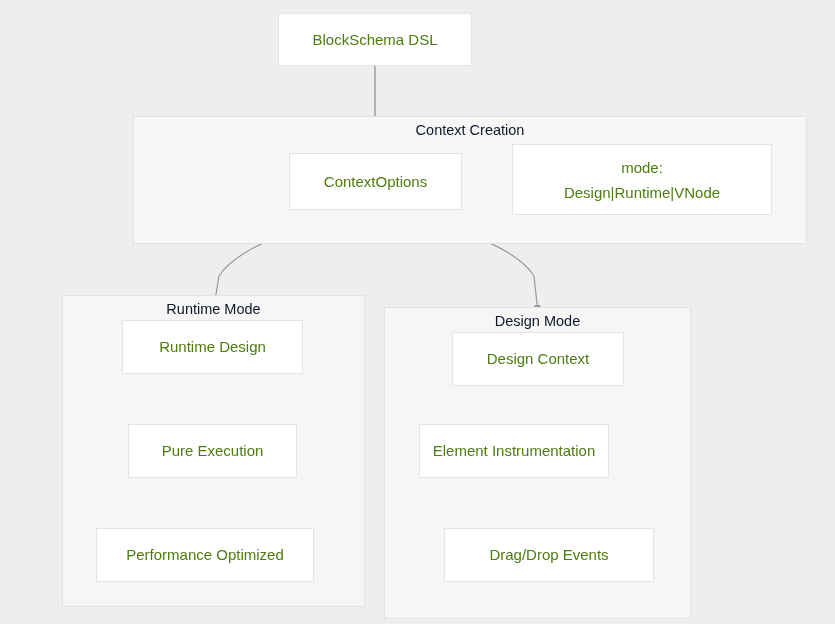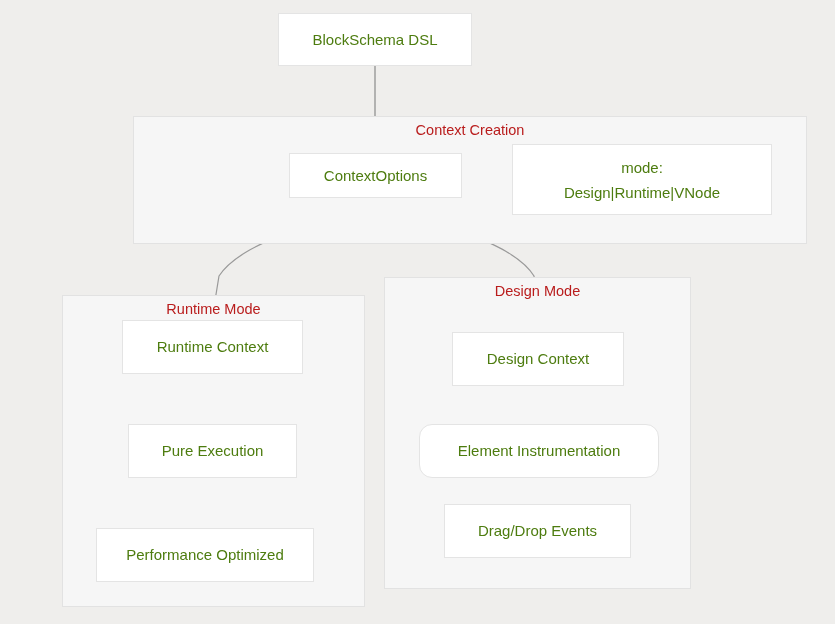--- a/index.html
+++ b/index.html
@@ -26,40 +26,40 @@
     border: 1px solid #e2e2e2;
     box-sizing: border-box;
   }
   .subgraph-label {
     position: absolute;
     top: -10px;
     left: 0;
     width: 100%;
     text-align: center;
     font-size: 14.5px;
-    color: #b91c1c;
+    color: #0f172a;
     line-height: 20px;
     white-space: nowrap;
   }
   #subgraph-context-creation {
     left: 133px;
     top: 116px;
     width: 674px;
     height: 128px;
   }
   #subgraph-context-creation .subgraph-label { top: 3px; }
   #subgraph-runtime-mode {
     left: 62px;
     top: 295px;
     width: 303px;
     height: 312px;
   }
   #subgraph-design-mode {
     left: 384px;
-    top: 277px;
+    top: 307px;
     width: 307px;
     height: 312px;
   }
   #subgraph-runtime-mode .subgraph-label,
   #subgraph-design-mode .subgraph-label { top: 3px; }
 
   
   .node {
     position: absolute;
     background: #ffffff;
@@ -70,30 +70,30 @@
     justify-content: center;
     text-align: center;
     font-size: 15px;
     color: #4d7c0f;
     line-height: 22px;
   }
   .node .node-label { display: block; }
   .node-multiline { line-height: 25px; }
 
   #node-blockschema-dsl { left: 278px; top: 13px;  width: 194px; height: 53px; }
-  #node-context-options { left: 289px; top: 153px; width: 173px; height: 45px; }
+  #node-context-options { left: 289px; top: 153px; width: 173px; height: 57px; }
   #node-mode           { left: 512px; top: 144px; width: 260px; height: 71px; }
 
   #node-runtime-context      { left: 122px; top: 320px; width: 181px; height: 54px; }
   #node-pure-execution       { left: 128px; top: 424px; width: 169px; height: 54px; }
   #node-performance-optimized{ left: 96px;  top: 528px; width: 218px; height: 54px; }
 
   #node-design-context        { left: 452px; top: 320px; width: 172px; height: 54px; margin-top: 12px; }
-  #node-element-instrumentation { left: 419px; top: 424px; width: 240px; height: 54px; border-radius: 13px; }
-  #node-drag-drop-events      { left: 444px; top: 504px; width: 187px; height: 54px; }
+  #node-element-instrumentation { left: 419px; top: 424px; width: 190px; height: 54px; }
+  #node-drag-drop-events      { left: 444px; top: 528px; width: 210px; height: 54px; }
 
   
   #edge-layer {
     position: absolute;
     left: 0; top: 0;
     width: 835px;
     height: 624px;
     pointer-events: none;
   }
 </style>
@@ -145,21 +145,21 @@
   </div>
 
   <div class="node node-multiline" id="node-mode">
     <div>
       <span class="node-label">mode:</span>
       <span class="node-label">Design|Runtime|VNode</span>
     </div>
   </div>
 
   <div class="node" id="node-runtime-context">
-    <span class="node-label">Runtime Context</span>
+    <span class="node-label">Runtime Design</span>
   </div>
 
   <div class="node" id="node-pure-execution">
     <span class="node-label">Pure Execution</span>
   </div>
 
   <div class="node" id="node-performance-optimized">
     <span class="node-label">Performance Optimized</span>
   </div>
 

